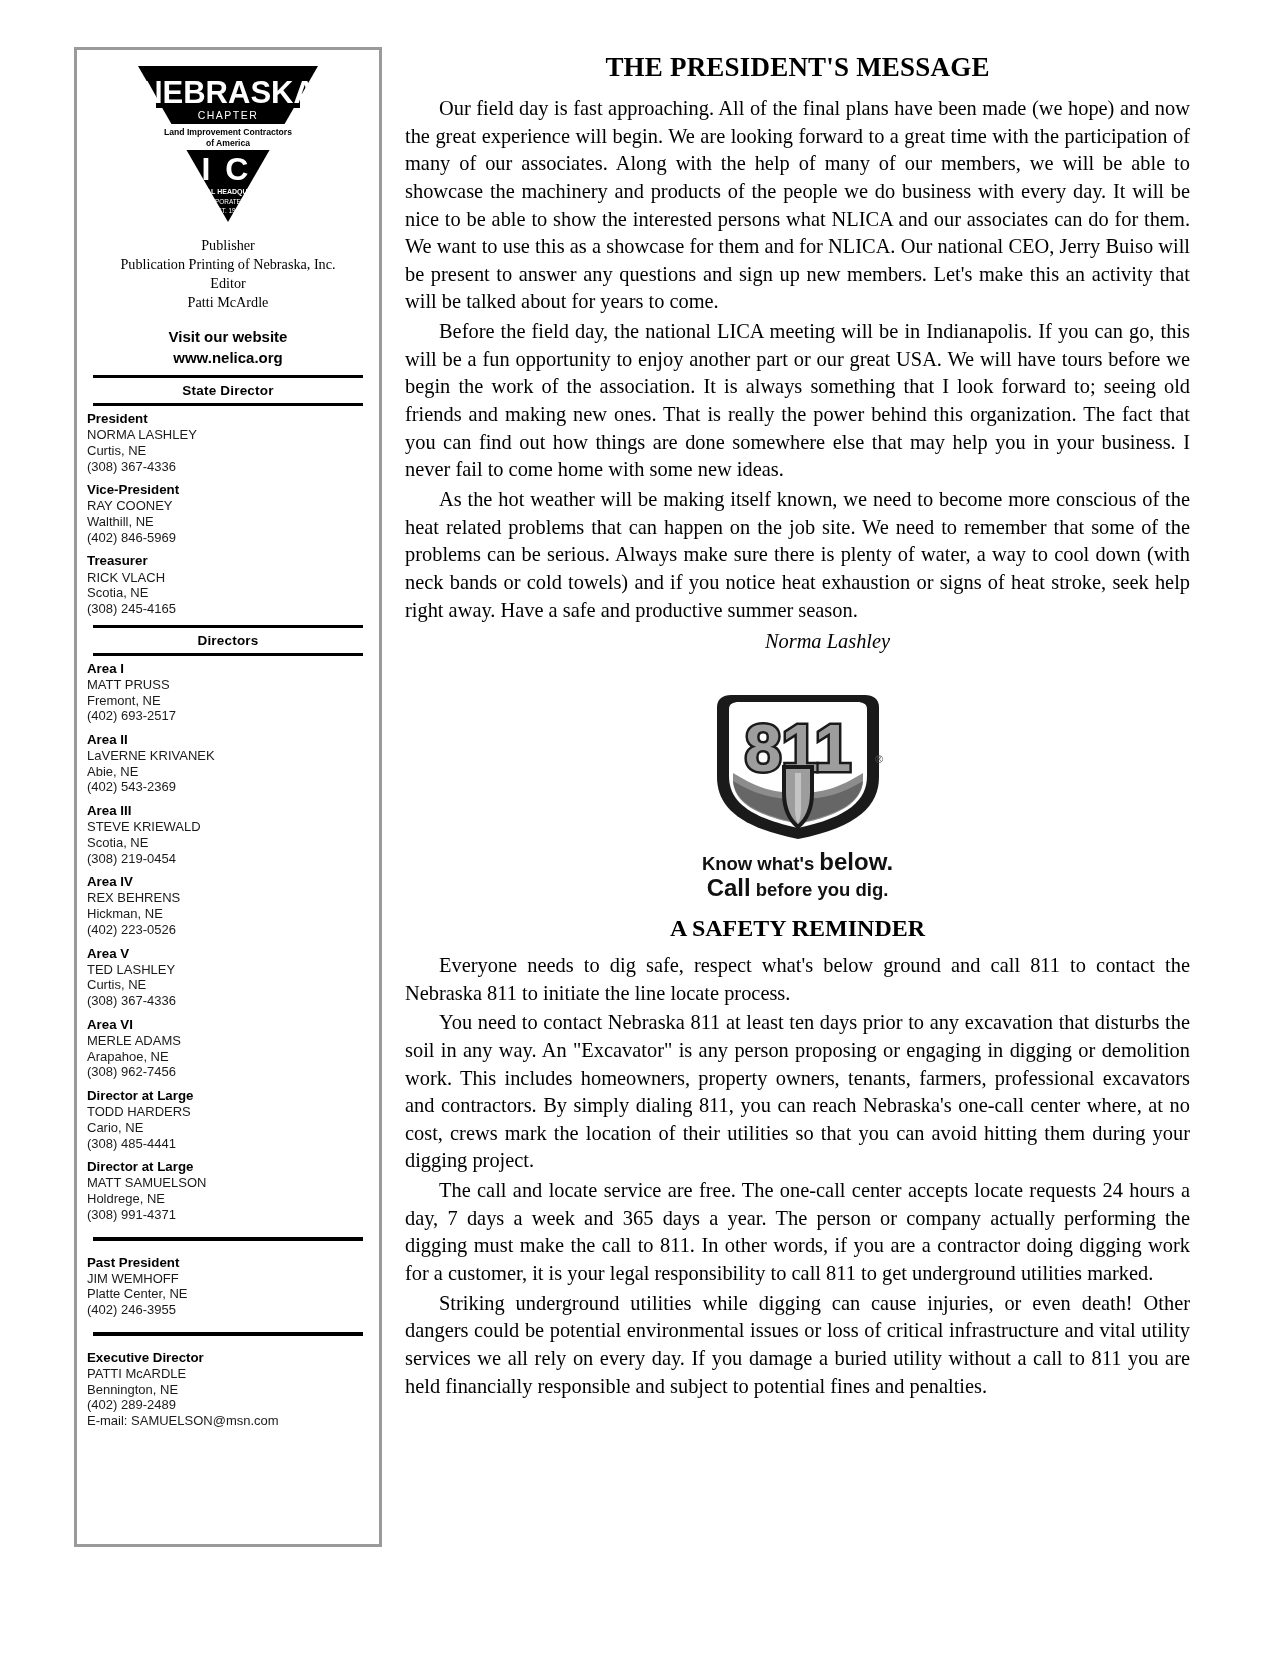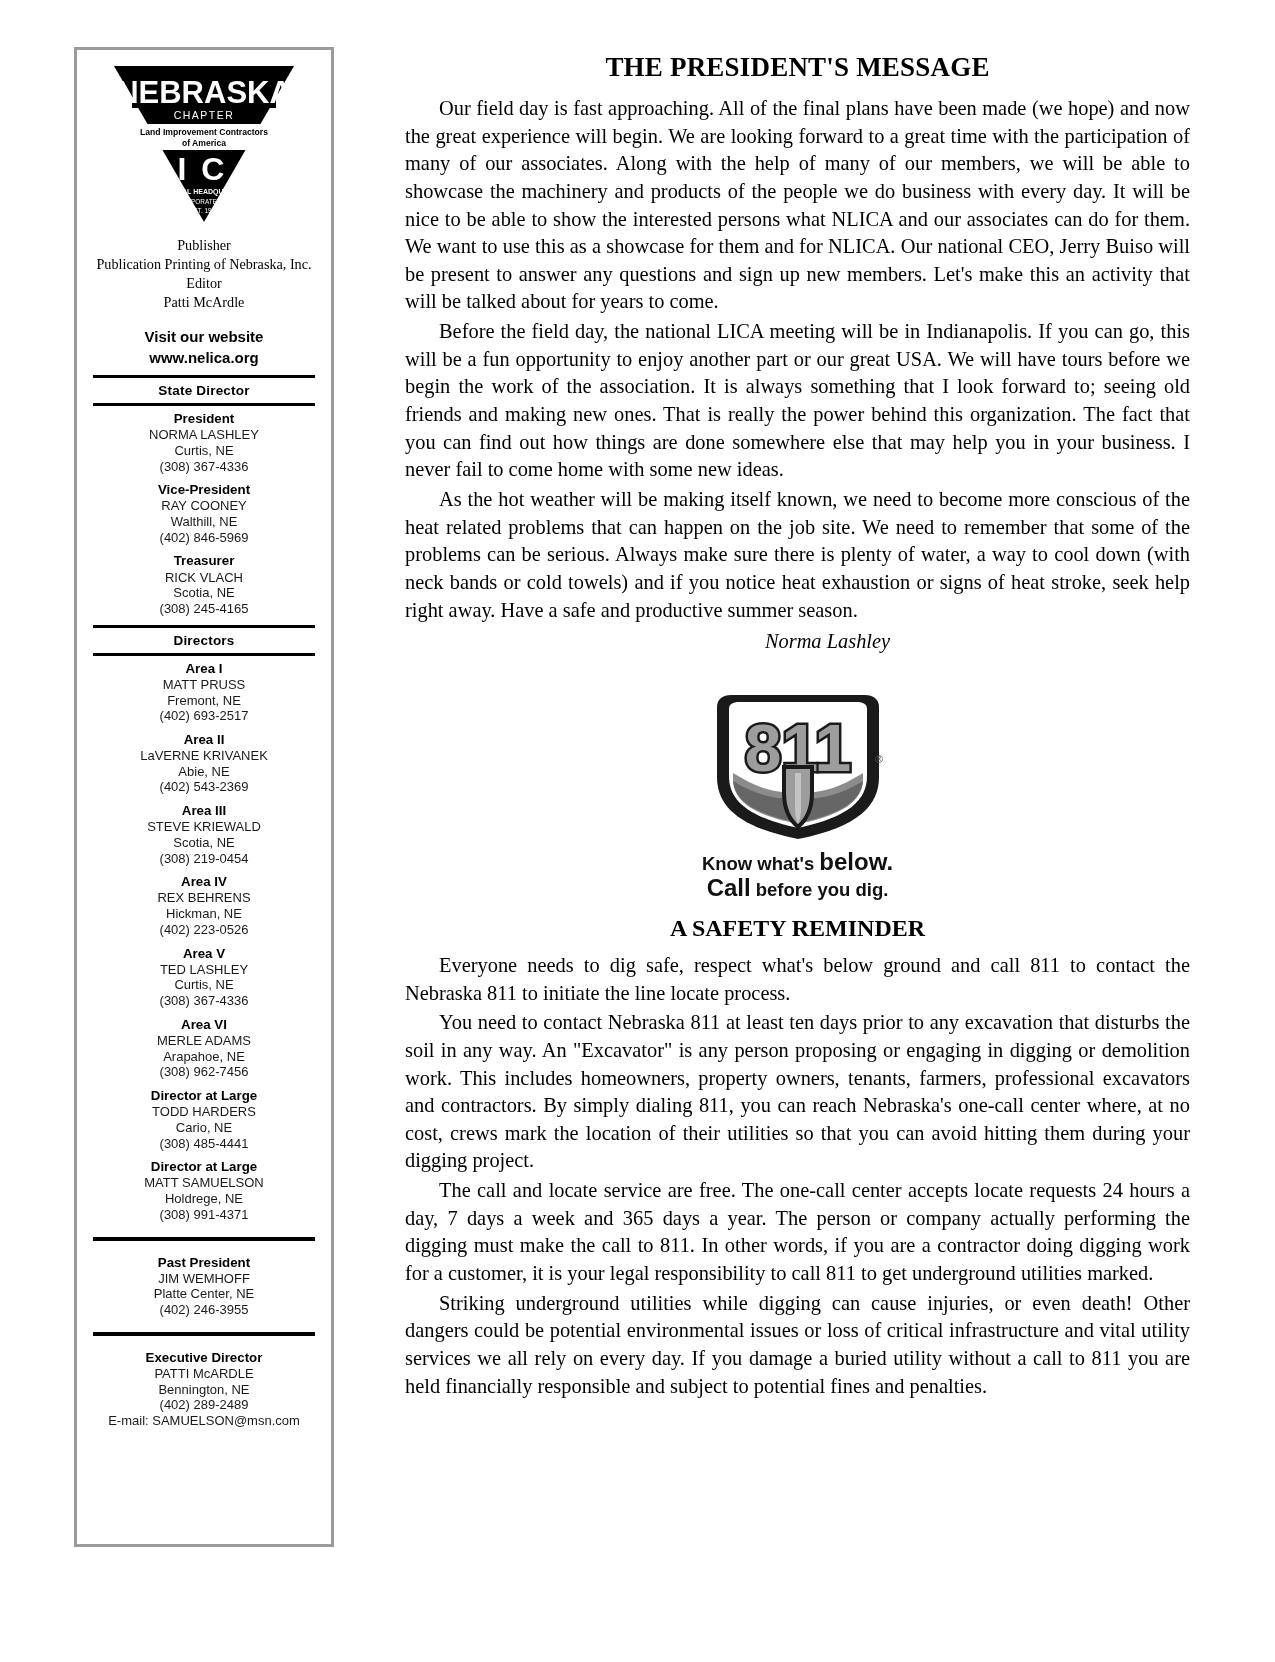--- a/index.html
+++ b/index.html
@@ -14,21 +14,21 @@
     background: #ffffff;
     overflow: hidden;
     font-family: "Liberation Serif", serif;
   }
 
   
   .sidebar {
     position: absolute;
     left: 74px;
     top: 47px;
-    width: 260px;
+    width: 308px;
     height: 1500px;
     border: 3px solid #9a9a9a;
     background: #ffffff;
     box-sizing: border-box;
     padding: 8px 10px 6px 10px;
   }
   .logo-wrap {
     width: 100%;
     display: flex;
     justify-content: center;
@@ -67,21 +67,20 @@
   }
   .section-head {
     font-family: "Liberation Sans", sans-serif;
     font-weight: bold;
     font-size: 13.5px;
     text-align: center;
     margin: 4px 0 4px 0;
     letter-spacing: 0.2px;
   }
   .officer {
-    text-align: center;
     font-family: "Liberation Sans", sans-serif;
     font-size: 13px;
     line-height: 1.21;
     margin-bottom: 8px;
     color: #1a1a1a;
   }
   .officer .role {
     font-weight: bold;
     font-size: 13.3px;
     color: #000;

